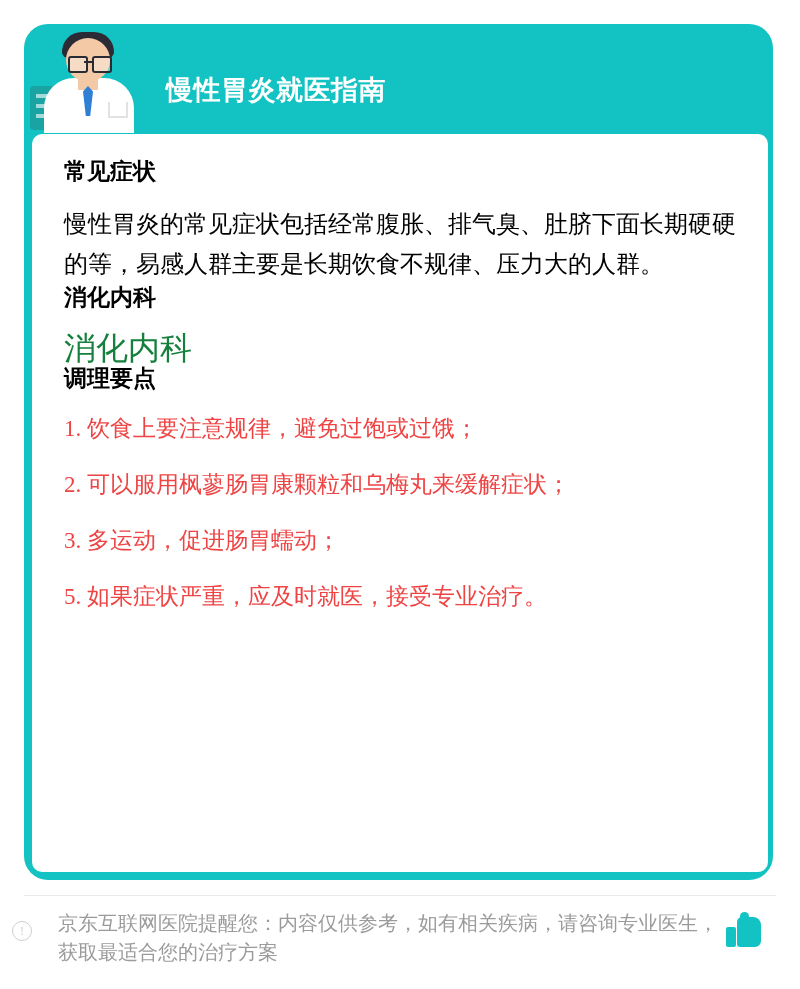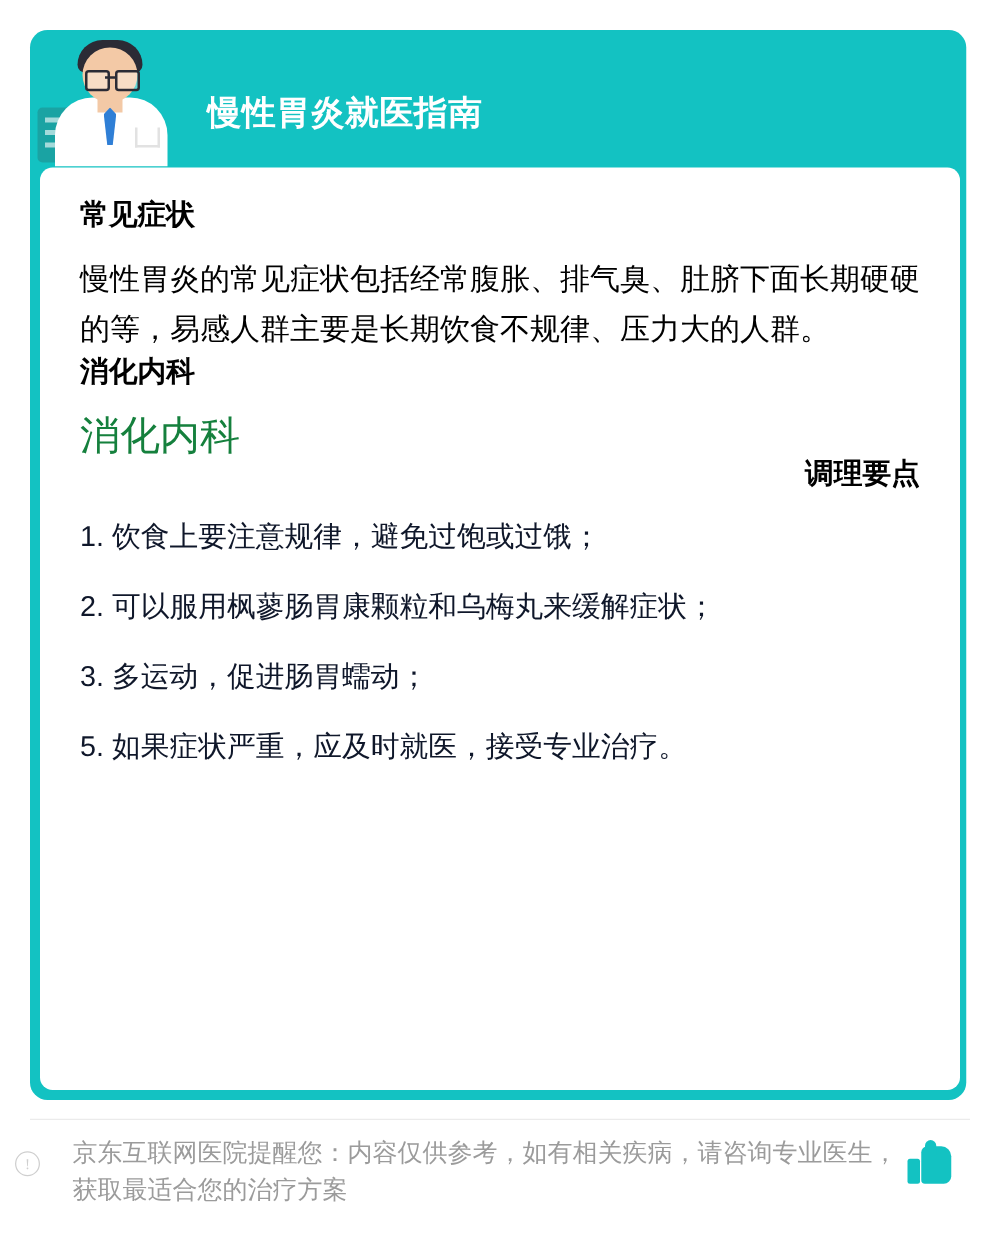--- a/index.html
+++ b/index.html
@@ -17,22 +17,23 @@
   }
 
   
   .card {
     position: absolute;
     left: 24px;
     top: 24px;
     width: 749px;
     height: 856px;
     background: #13c2c2;
-    border-radius: 14px;
+    border-radius: 24px;
     box-sizing: border-box;
+    font-family: Liberation Serif, serif;
   }
 
   
   .avatar {
     position: absolute;
     left: 6px;
     top: 4px;
     width: 120px;
     height: 105px;
   }
@@ -154,21 +155,21 @@
 
   h2.section {
     margin: 0;
     font-size: 23px;
     font-weight: bold;
     color: #000;
     line-height: 1.2;
   }
   .sec-symptoms { margin-top: 16px; }
   .sec-dept     { margin-top: 42px; }
-  .sec-tips     { margin-top: 38px; text-align: right; }
+  .sec-tips     { margin-top: 38px; }
 
   p.para {
     margin: 18px 0 0 0;
     font-size: 24px;
     line-height: 40px;
     color: #000;
   }
   p.dept {
     margin: 20px 0 0 0;
     font-size: 32px;
@@ -177,21 +178,21 @@
   }
 
   ol.tips {
     margin: 18px 0 0 0;
     padding: 0;
     list-style: none;
   }
   ol.tips li {
     font-size: 23px;
     line-height: 36px;
-    color: #0f172a;
+    color: #ef4444;
     margin-bottom: 20px;
   }
 
   
   .footer {
     position: absolute;
     left: 0;
     top: 895px;
     width: 800px;
     height: 94px;

